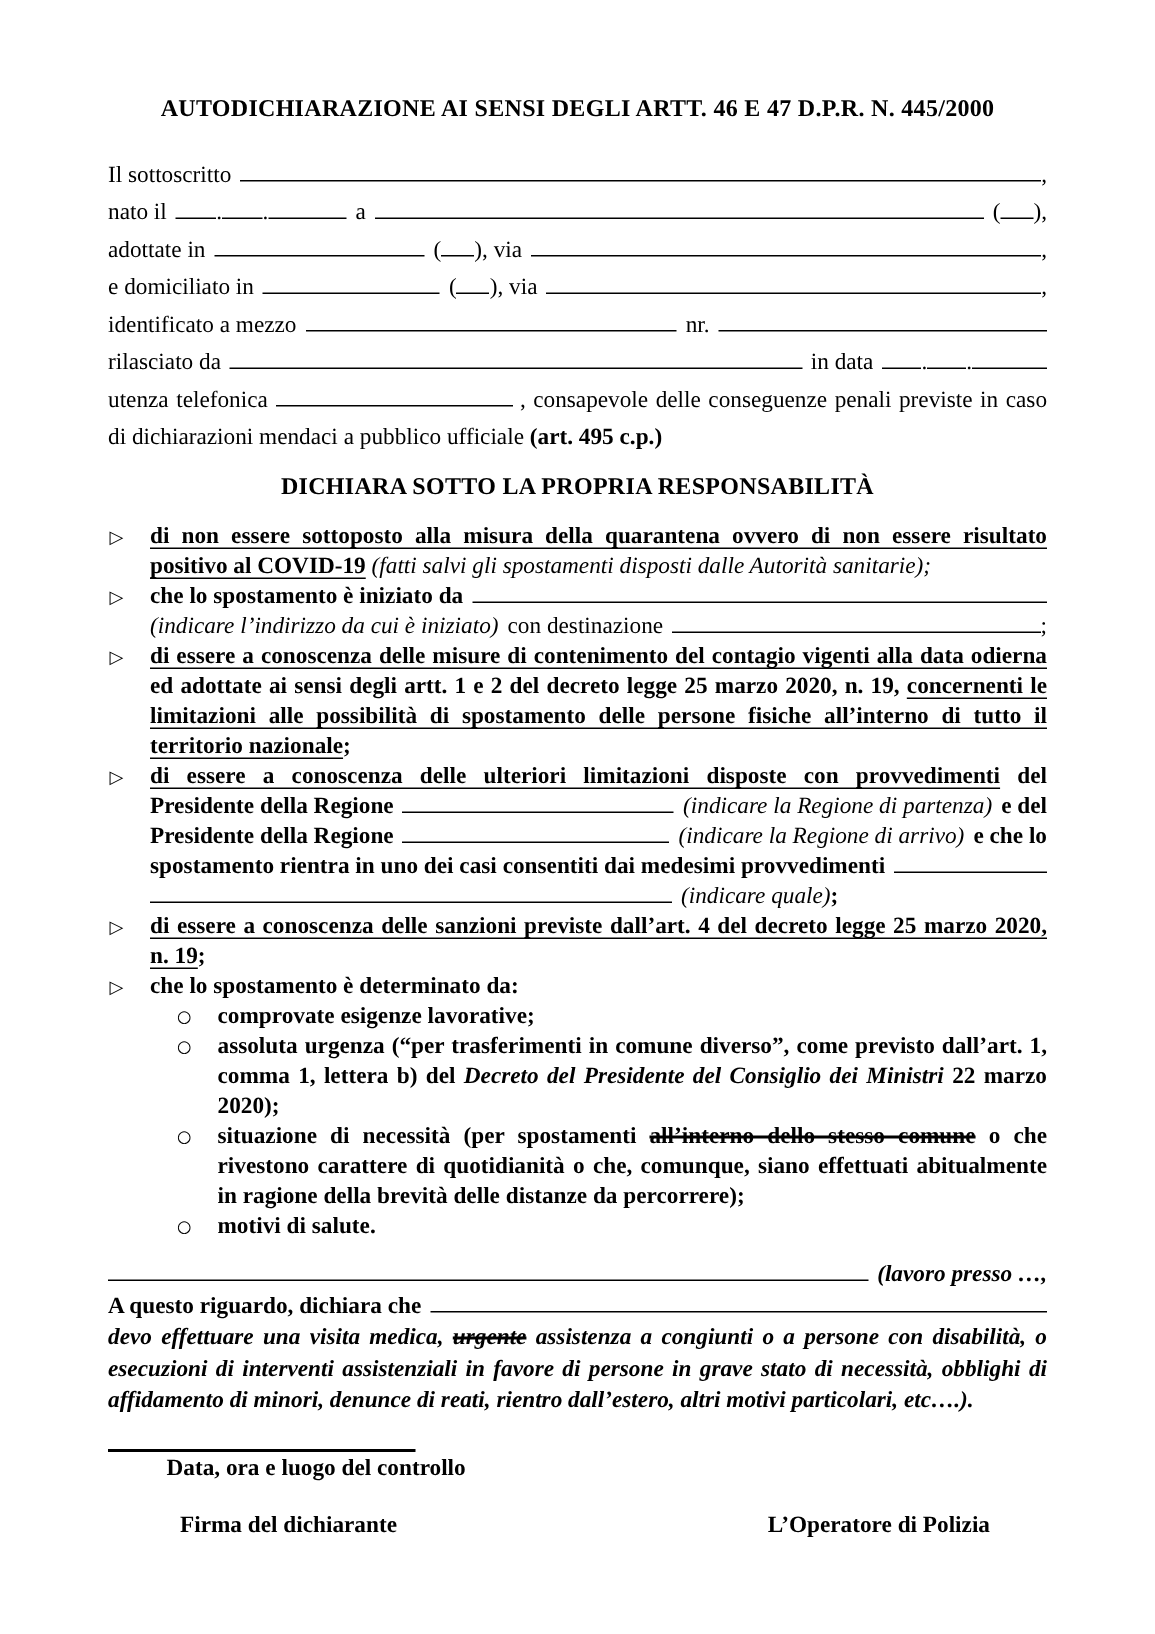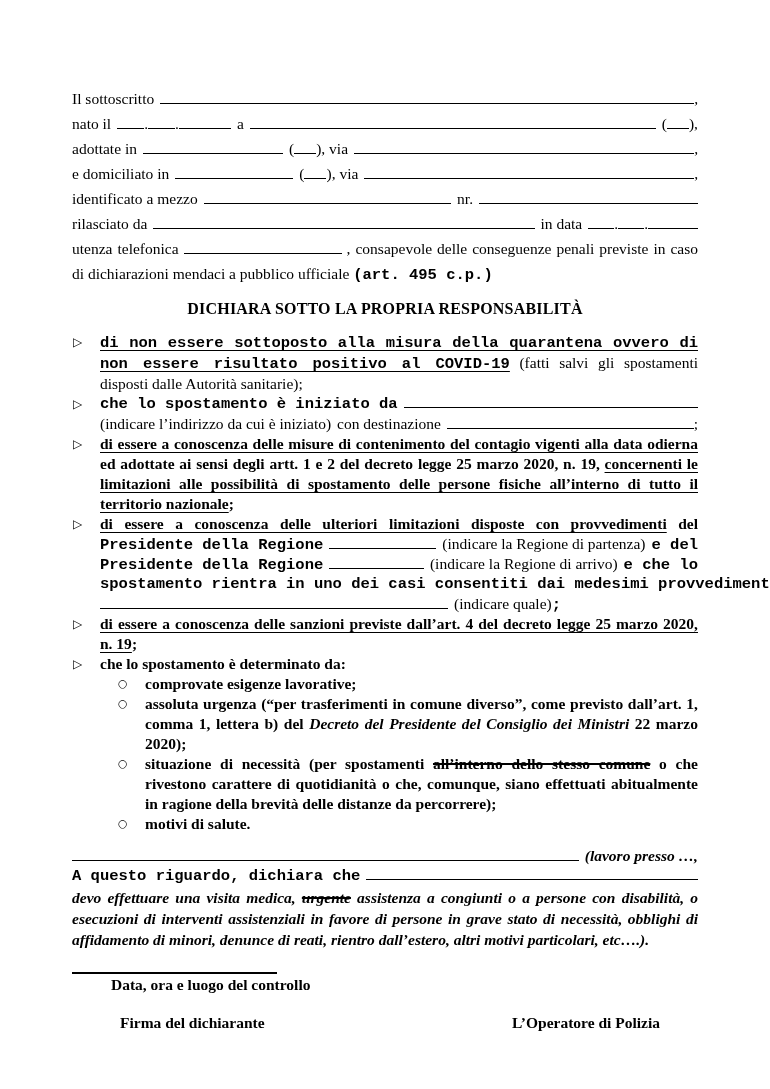--- a/index.html
+++ b/index.html
@@ -14,22 +14,22 @@
   }
   .h2{
     text-align:center;font-weight:bold;font-size:16px;margin-top:12px;letter-spacing:.2px;
   }
   
   .intro{margin-top:22px;}
   .row{display:flex;align-items:baseline;line-height:25px;height:25px;white-space:nowrap;}
   .bl{display:inline-block;border-bottom:1px solid #000;height:13px;}
   .grow{flex:1 1 auto;}
   .ml{margin-left:6px;}
-  .b{font-weight:bold;font-family:Liberation Mono, monospace;}
-  .i{}
+  .b{font-weight:bold;}
+  .i{font-style:italic;}
   .bi{font-weight:bold;font-style:italic;}
   .u{text-decoration:underline;text-underline-offset:3px;text-decoration-thickness:1px;text-decoration-skip-ink:none;}
   .strike{text-decoration:line-through;text-decoration-thickness:1.5px;}
   .p{text-align:justify;line-height:25px;}
   .ibl{display:inline-block;border-bottom:1px solid #000;height:13px;}
   
   .list{margin-top:14px;line-height:20px;}
   .item{position:relative;padding-left:28px;margin:0;}
   .marker{
     position:absolute;left:1px;top:2px;font-family:"DejaVu Sans",sans-serif;
@@ -50,20 +50,21 @@
   .flabel{font-weight:bold;margin-top:2px;margin-left:39px;}
   .sigrow{display:flex;margin-top:20px;justify-content:flex-end;}
   .sigl{font-weight:bold;margin-left:48px;}
   .sigr{font-weight:bold;margin-left:auto;margin-right:38px;}
 </style>
 </head>
 <body>
 
 <div class="page">
 
+  <div class="title">AUTODICHIARAZIONE AI SENSI DEGLI ARTT. 46 E 47 D.P.R. N. 445/2000</div>
 
   <div class="intro">
 
     <div class="row">
       <span>Il  sottoscritto</span>
       <span class="bl grow ml"></span>
       <span>,</span>
     </div>
 
     <div class="row">

